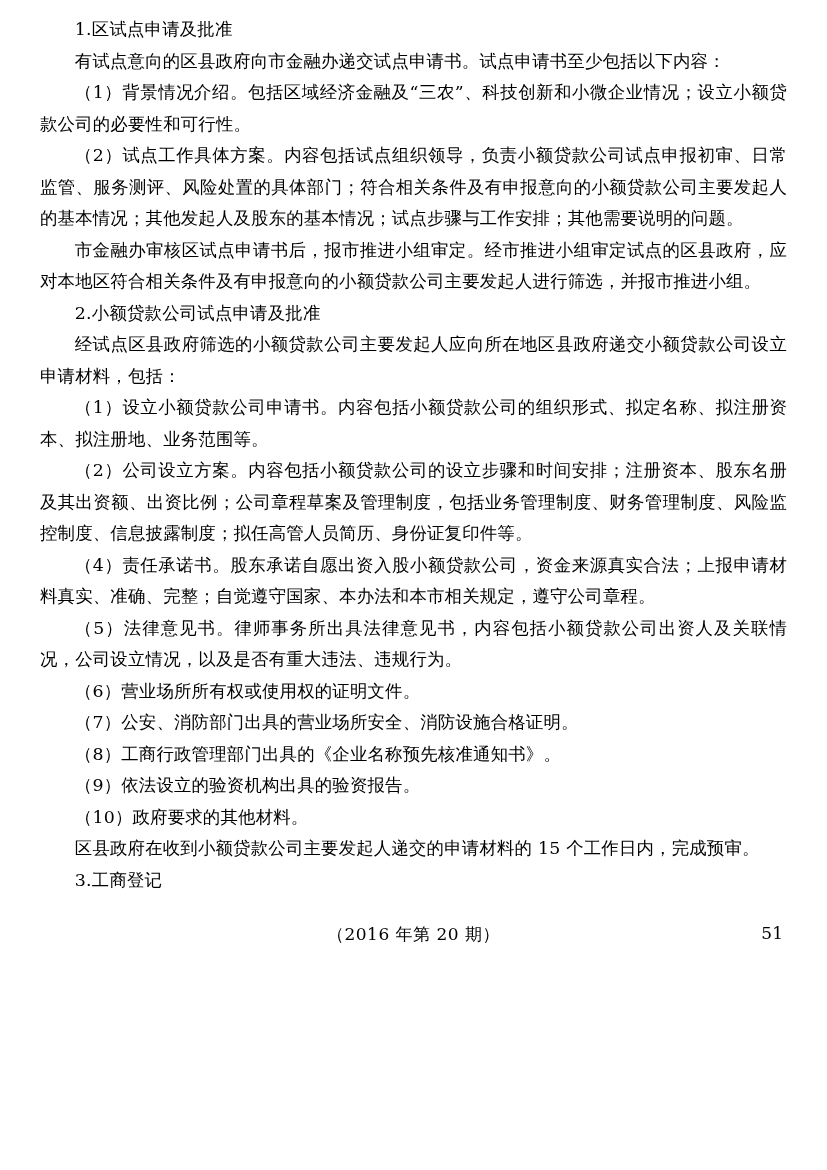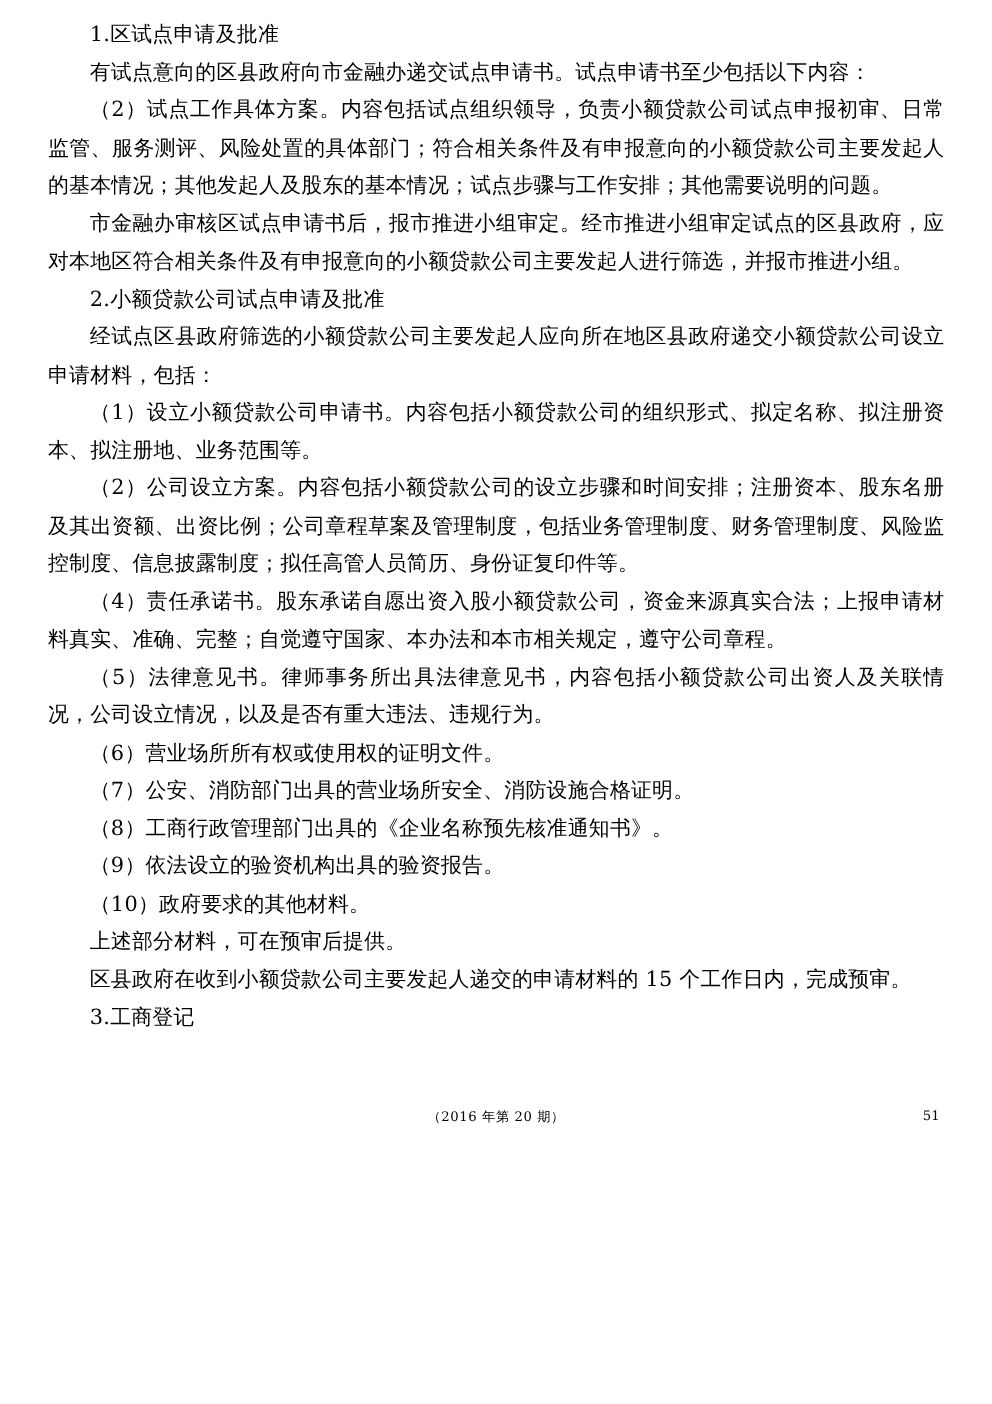--- a/index.html
+++ b/index.html
@@ -32,21 +32,21 @@
   p {
     margin: 0;
     text-indent: 2em;
   }
   .footer {
     position: absolute;
     left: 0;
     right: 0;
     bottom: 14px;
     height: 26px;
-    font-size: 11px;
+    font-size: 17px;
   }
   .footer .center {
     position: absolute;
     left: 0;
     right: 0;
     text-align: center;
     letter-spacing: 0.5px;
   }
   .footer .pageno {
     position: absolute;
@@ -55,34 +55,34 @@
     font-family: "DejaVu Serif", "Liberation Serif", serif;
   }
 </style>
 </head>
 <body>
 
 <div class="page">
   <div class="body-text">
     <p>1.区试点申请及批准</p>
     <p>有试点意向的区县政府向市金融办递交试点申请书。试点申请书至少包括以下内容：</p>
+    <p>（1）背景情况介绍。包括区域经济金融及“三农”、科技创新和小微企业情况；设立小额贷款公司的必要性和可行性。</p>
     <p>（2）试点工作具体方案。内容包括试点组织领导，负责小额贷款公司试点申报初审、日常监管、服务测评、风险处置的具体部门；符合相关条件及有申报意向的小额贷款公司主要发起人的基本情况；其他发起人及股东的基本情况；试点步骤与工作安排；其他需要说明的问题。</p>
     <p>市金融办审核区试点申请书后，报市推进小组审定。经市推进小组审定试点的区县政府，应对本地区符合相关条件及有申报意向的小额贷款公司主要发起人进行筛选，并报市推进小组。</p>
     <p>2.小额贷款公司试点申请及批准</p>
     <p>经试点区县政府筛选的小额贷款公司主要发起人应向所在地区县政府递交小额贷款公司设立申请材料，包括：</p>
     <p>（1）设立小额贷款公司申请书。内容包括小额贷款公司的组织形式、拟定名称、拟注册资本、拟注册地、业务范围等。</p>
     <p>（2）公司设立方案。内容包括小额贷款公司的设立步骤和时间安排；注册资本、股东名册及其出资额、出资比例；公司章程草案及管理制度，包括业务管理制度、财务管理制度、风险监控制度、信息披露制度；拟任高管人员简历、身份证复印件等。</p>
     <p>（4）责任承诺书。股东承诺自愿出资入股小额贷款公司，资金来源真实合法；上报申请材料真实、准确、完整；自觉遵守国家、本办法和本市相关规定，遵守公司章程。</p>
     <p>（5）法律意见书。律师事务所出具法律意见书，内容包括小额贷款公司出资人及关联情况，公司设立情况，以及是否有重大违法、违规行为。</p>
     <p>（6）营业场所所有权或使用权的证明文件。</p>
     <p>（7）公安、消防部门出具的营业场所安全、消防设施合格证明。</p>
     <p>（8）工商行政管理部门出具的《企业名称预先核准通知书》。</p>
     <p>（9）依法设立的验资机构出具的验资报告。</p>
     <p>（10）政府要求的其他材料。</p>
-    <p>上述部分材料，可在预审后提供。</p>
     <p>区县政府在收到小额贷款公司主要发起人递交的申请材料的 15 个工作日内，完成预审。</p>
     <p>3.工商登记</p>
 
   </div>
 
   <div class="footer">
     <span class="center">（2016 年第 20 期）</span>
     <span class="pageno">51</span>
   </div>
 </div>

